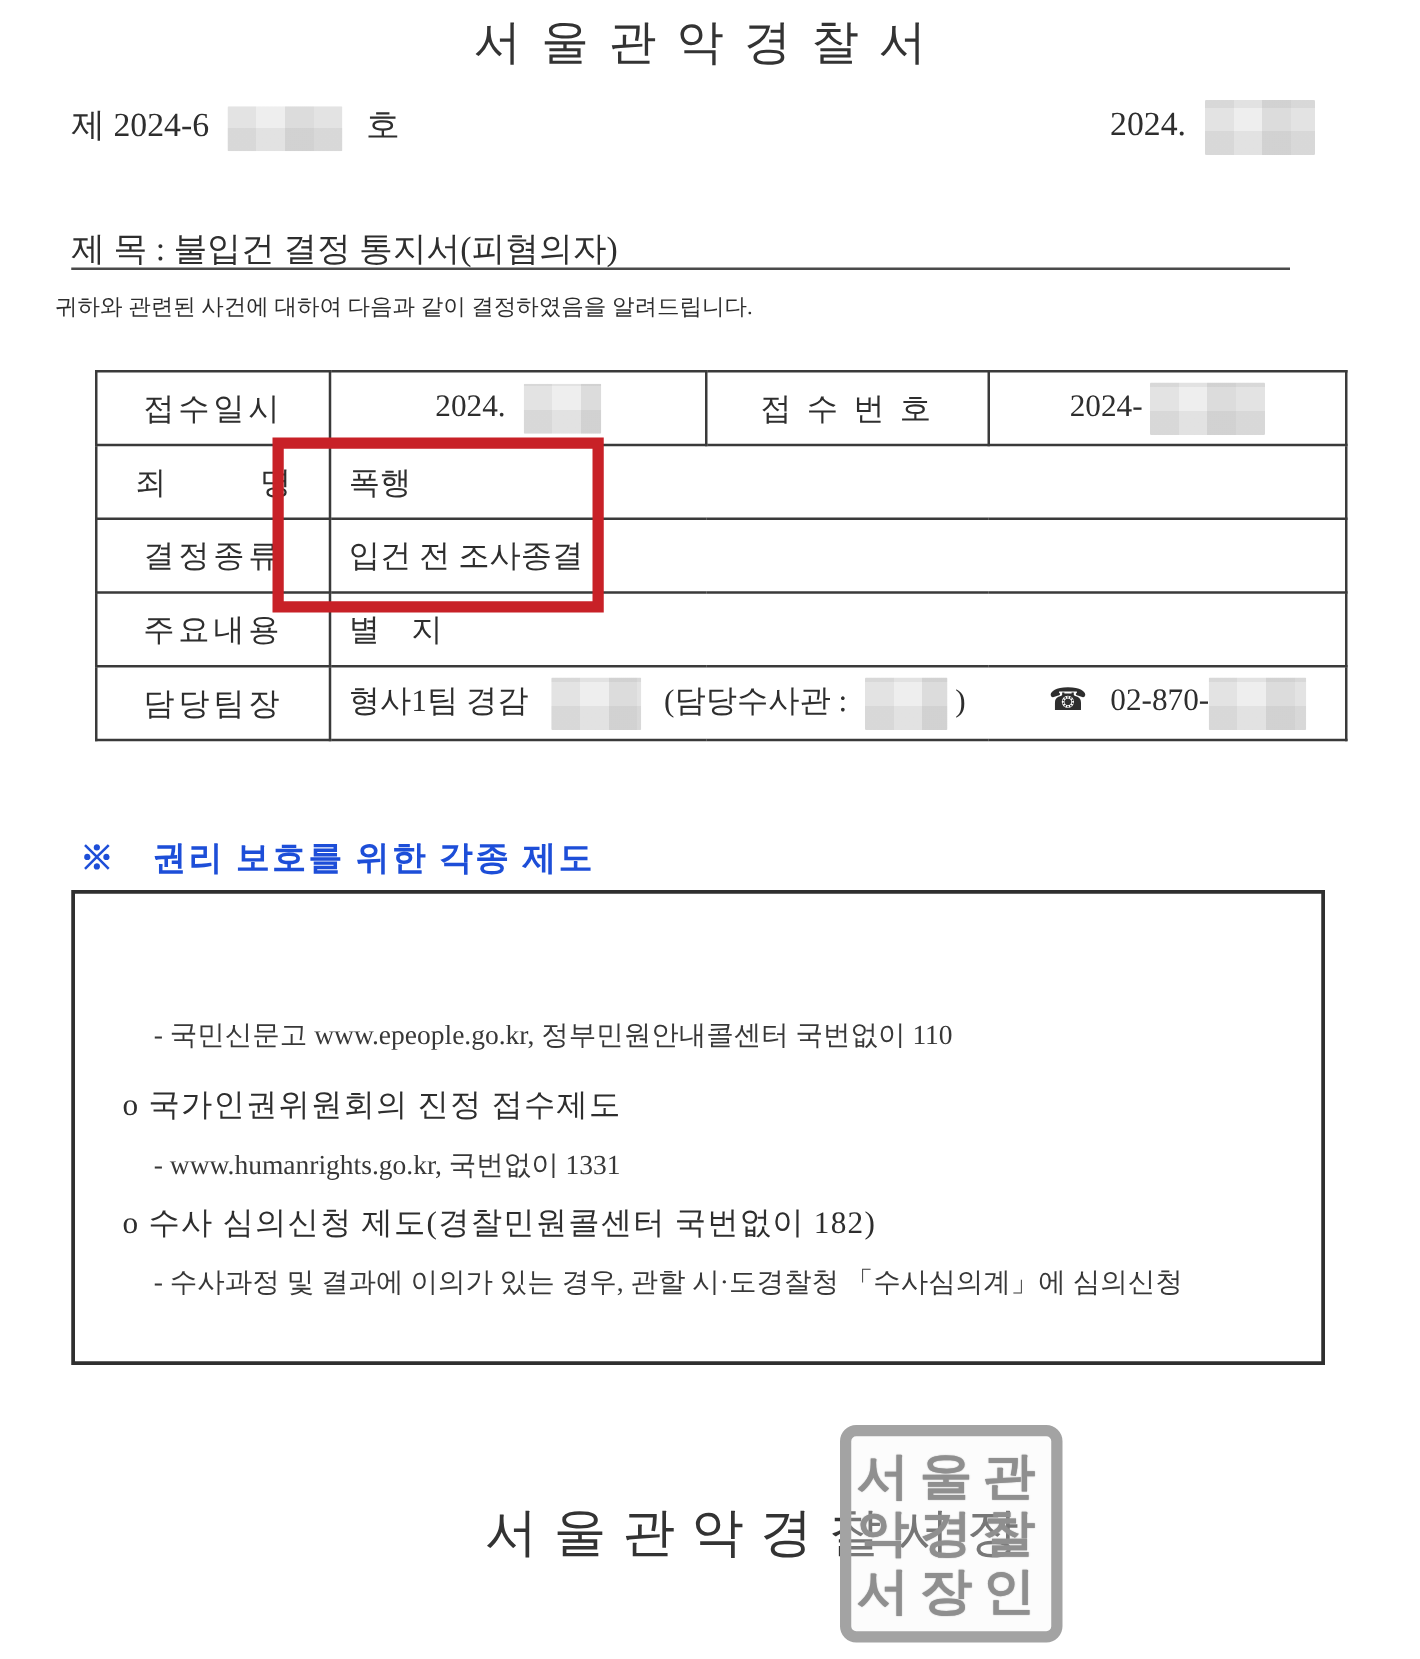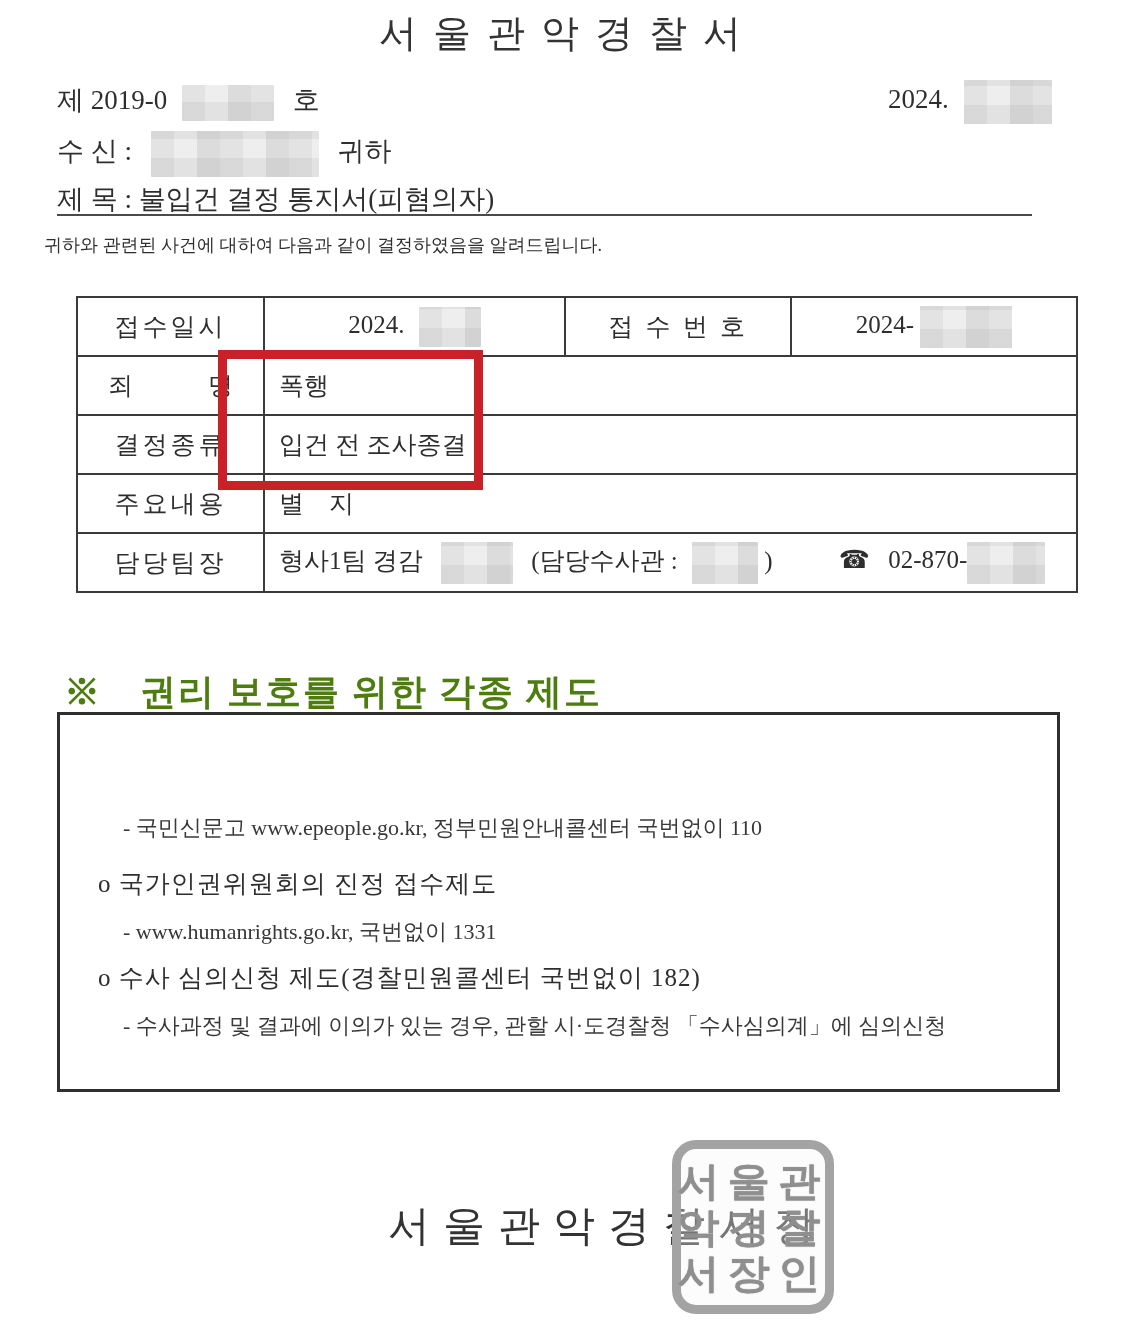--- a/index.html
+++ b/index.html
@@ -60,21 +60,21 @@
     display:inline-block;vertical-align:middle;
     background:
       repeating-linear-gradient(0deg, rgba(120,120,120,0.10) 0 19px, rgba(255,255,255,0) 19px 38px),
       repeating-linear-gradient(90deg, #e3e3e3 0 23px, #eeeeee 23px 46px, #dcdcdc 46px 69px);
     border-radius:1px;
   }
 
   
   .rights-heading{
     top:668px;left:64px;
-    font-size:36px;font-weight:bold;letter-spacing:2px;color:#4d7c0f;
+    font-size:27px;font-weight:bold;letter-spacing:2px;color:#1d4ed8;
     white-space:nowrap;
     text-align:center;
   }
   .rights-box{
     top:712px;left:57px;width:1003px;height:380px;
     border:3px solid #2f2f2f;
     box-sizing:border-box;
   }
   .rights-item-title{
     position:absolute;left:38px;
@@ -85,23 +85,23 @@
     font-size:22px;white-space:nowrap;color:#383838;
   }
 
   
   .signature-text{
     top:1198px;left:388px;
     font-size:42px;letter-spacing:13px;color:#333;
     white-space:nowrap;
   }
   .official-seal{
-    top:1140px;left:672px;width:162px;height:174px;
+    top:1140px;left:672px;width:178px;height:174px;
     border:9px solid #a3a3a3;
-    border-radius:24px;
+    border-radius:13px;
     box-sizing:border-box;
     background:rgba(246,246,246,0.35);
     display:flex;align-items:center;justify-content:center;
     filter:blur(0.3px);
   }
   .seal-grid{display:grid;grid-template-rows:repeat(3,1fr);row-gap:2px;}
   .seal-row{
     font-family:"DejaVu Sans","Liberation Sans",sans-serif;
     font-size:40px;font-weight:bold;
     color:#8f8f8f;
@@ -113,35 +113,30 @@
   .ml8{margin-left:8px;} .ml12{margin-left:12px;} .ml16{margin-left:16px;} .mr12{margin-right:12px;}
 </style>
 </head>
 <body>
 
 <div class="page">
 
   <div class="abs doc-title">서울관악경찰서</div>
 
   <div class="abs hline doc-no">
-    <span>제 2019-0</span>
+    <span>제 2024-6</span>
     <span class="redact ml8 mr12" style="width:92px;height:36px;"></span>
     <span>호</span>
   </div>
 
   <div class="abs hline date-line">
     <span>2024.</span>
     <span class="redact ml8" style="width:88px;height:44px;"></span>
   </div>
 
-  <div class="abs hline recipient-line">
-    <span>수 신 :</span>
-    <span class="redact ml12 mr12" style="width:168px;height:46px;"></span>
-    <span>귀하</span>
-  </div>
 
   <div class="abs hline subject-line">제 목 : 불입건 결정 통지서(피혐의자)</div>
 
   <div class="abs subject-divider"></div>
 
   <div class="abs intro-text">귀하와 관련된 사건에 대하여 다음과 같이 결정하였음을 알려드립니다.</div>
 
   <div class="abs case-table-wrap">
     <table class="case-table">
       <tbody>

